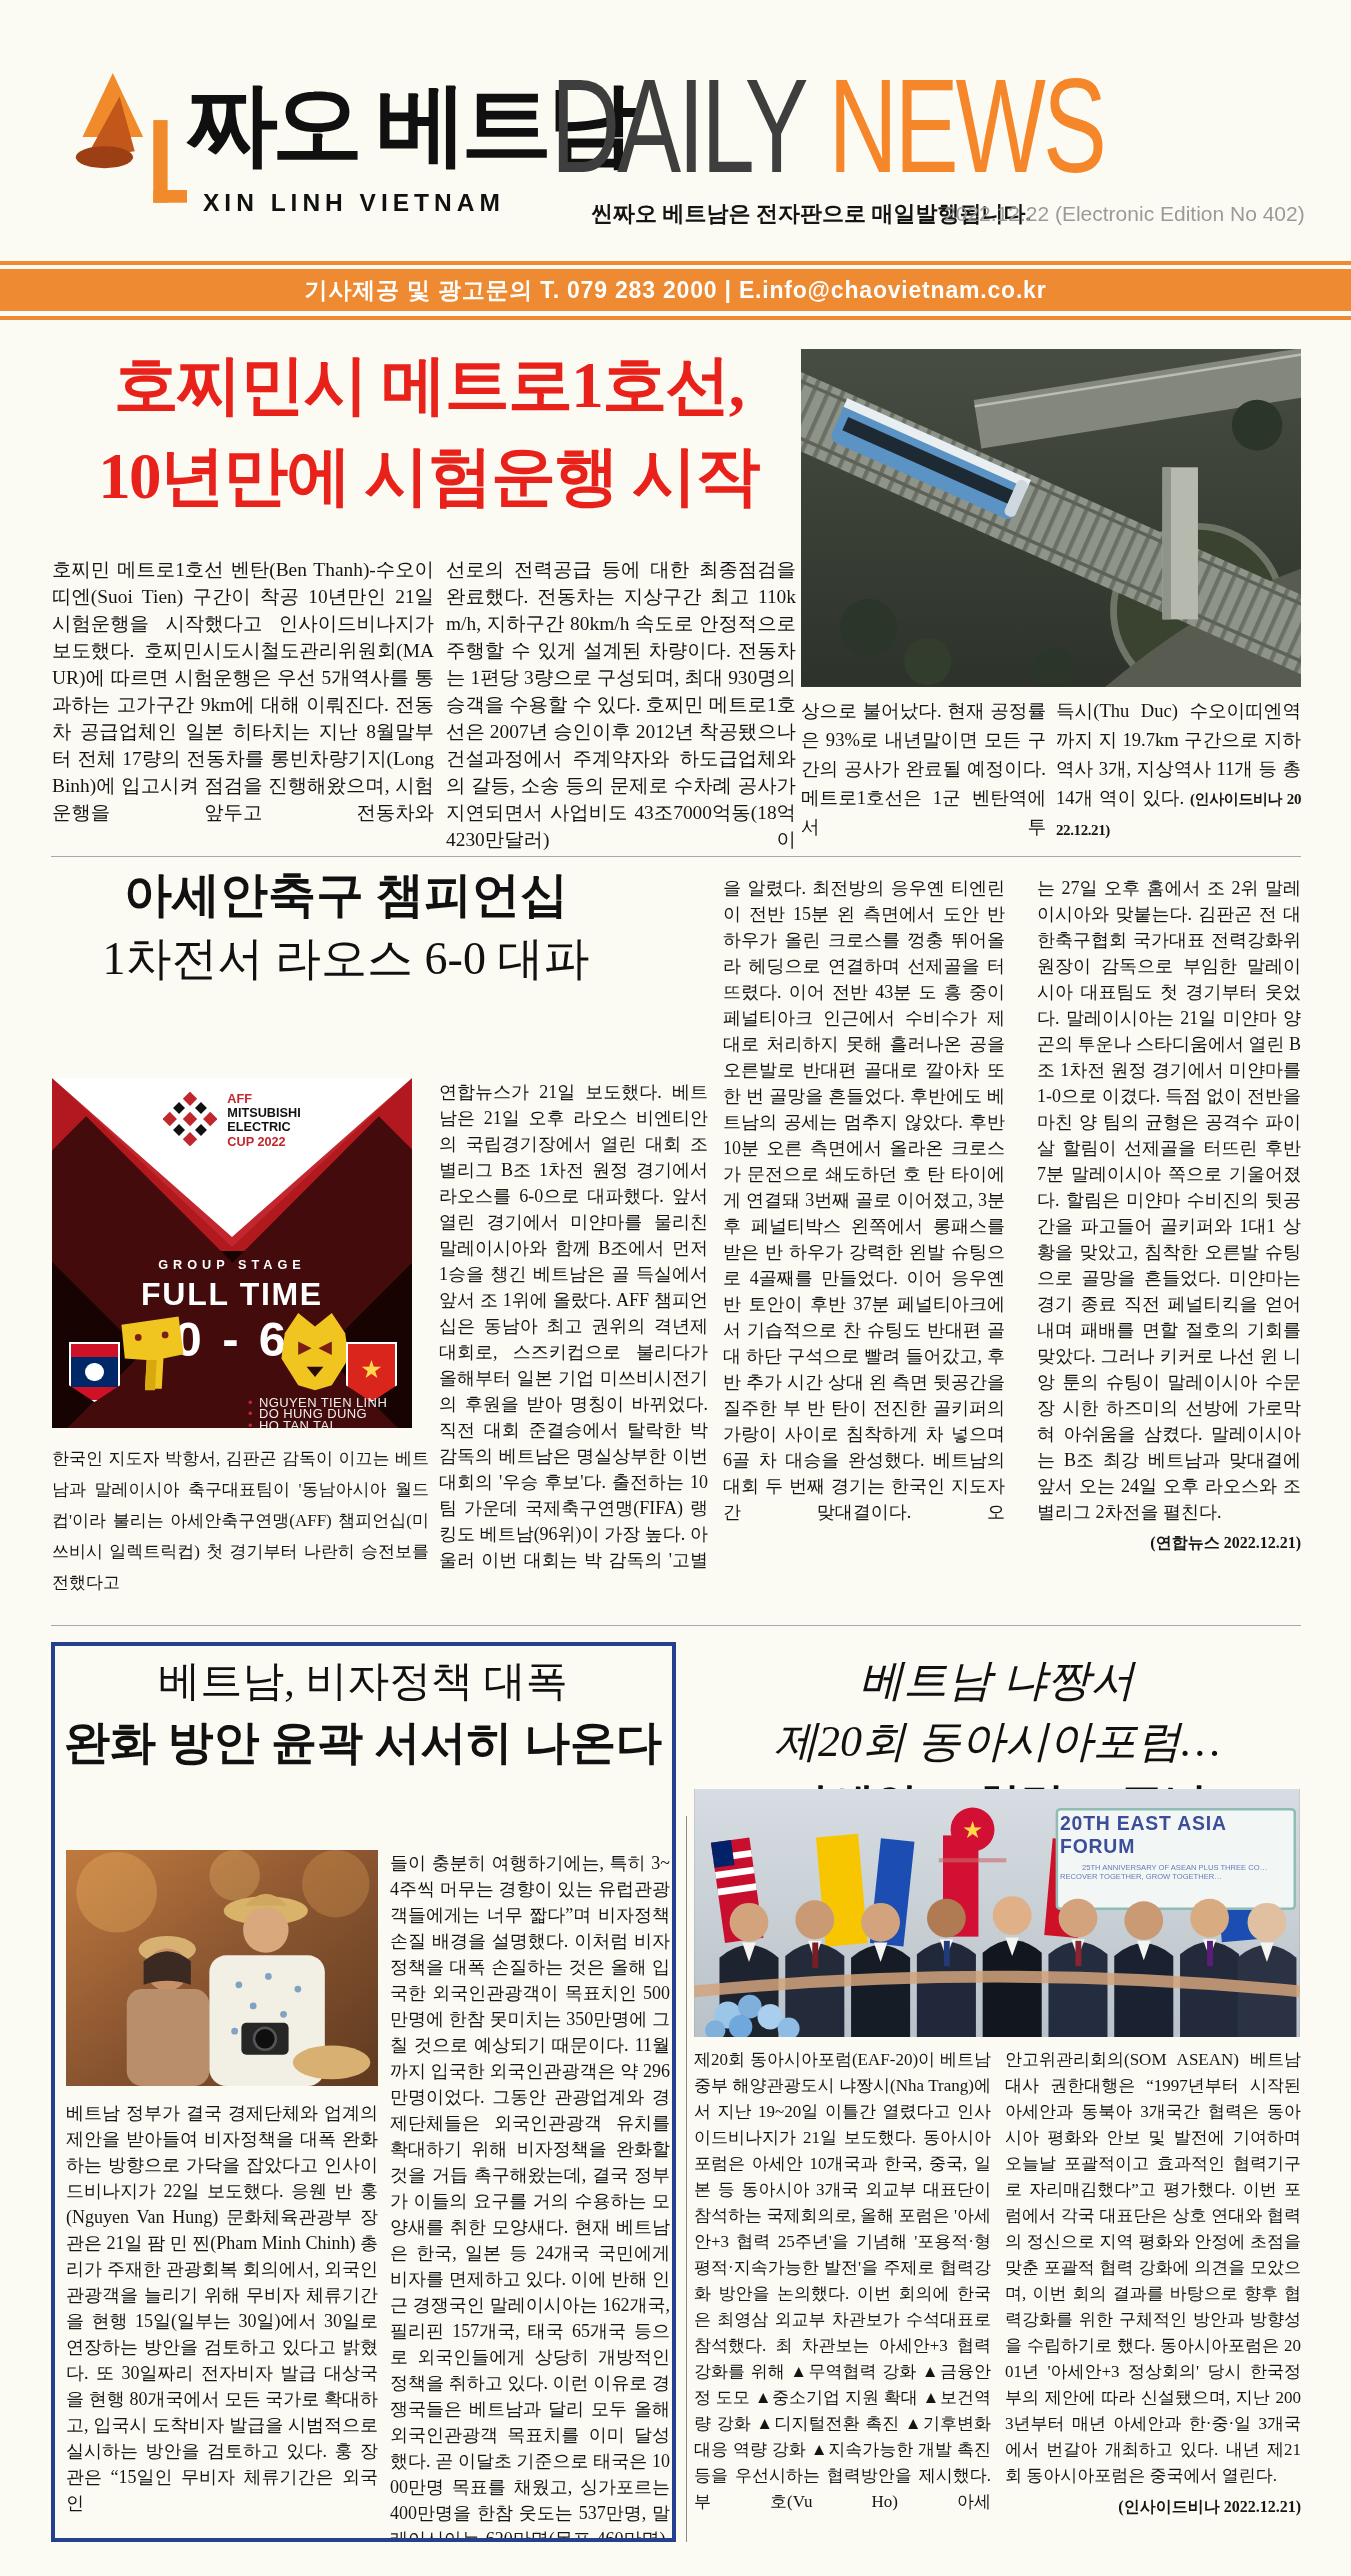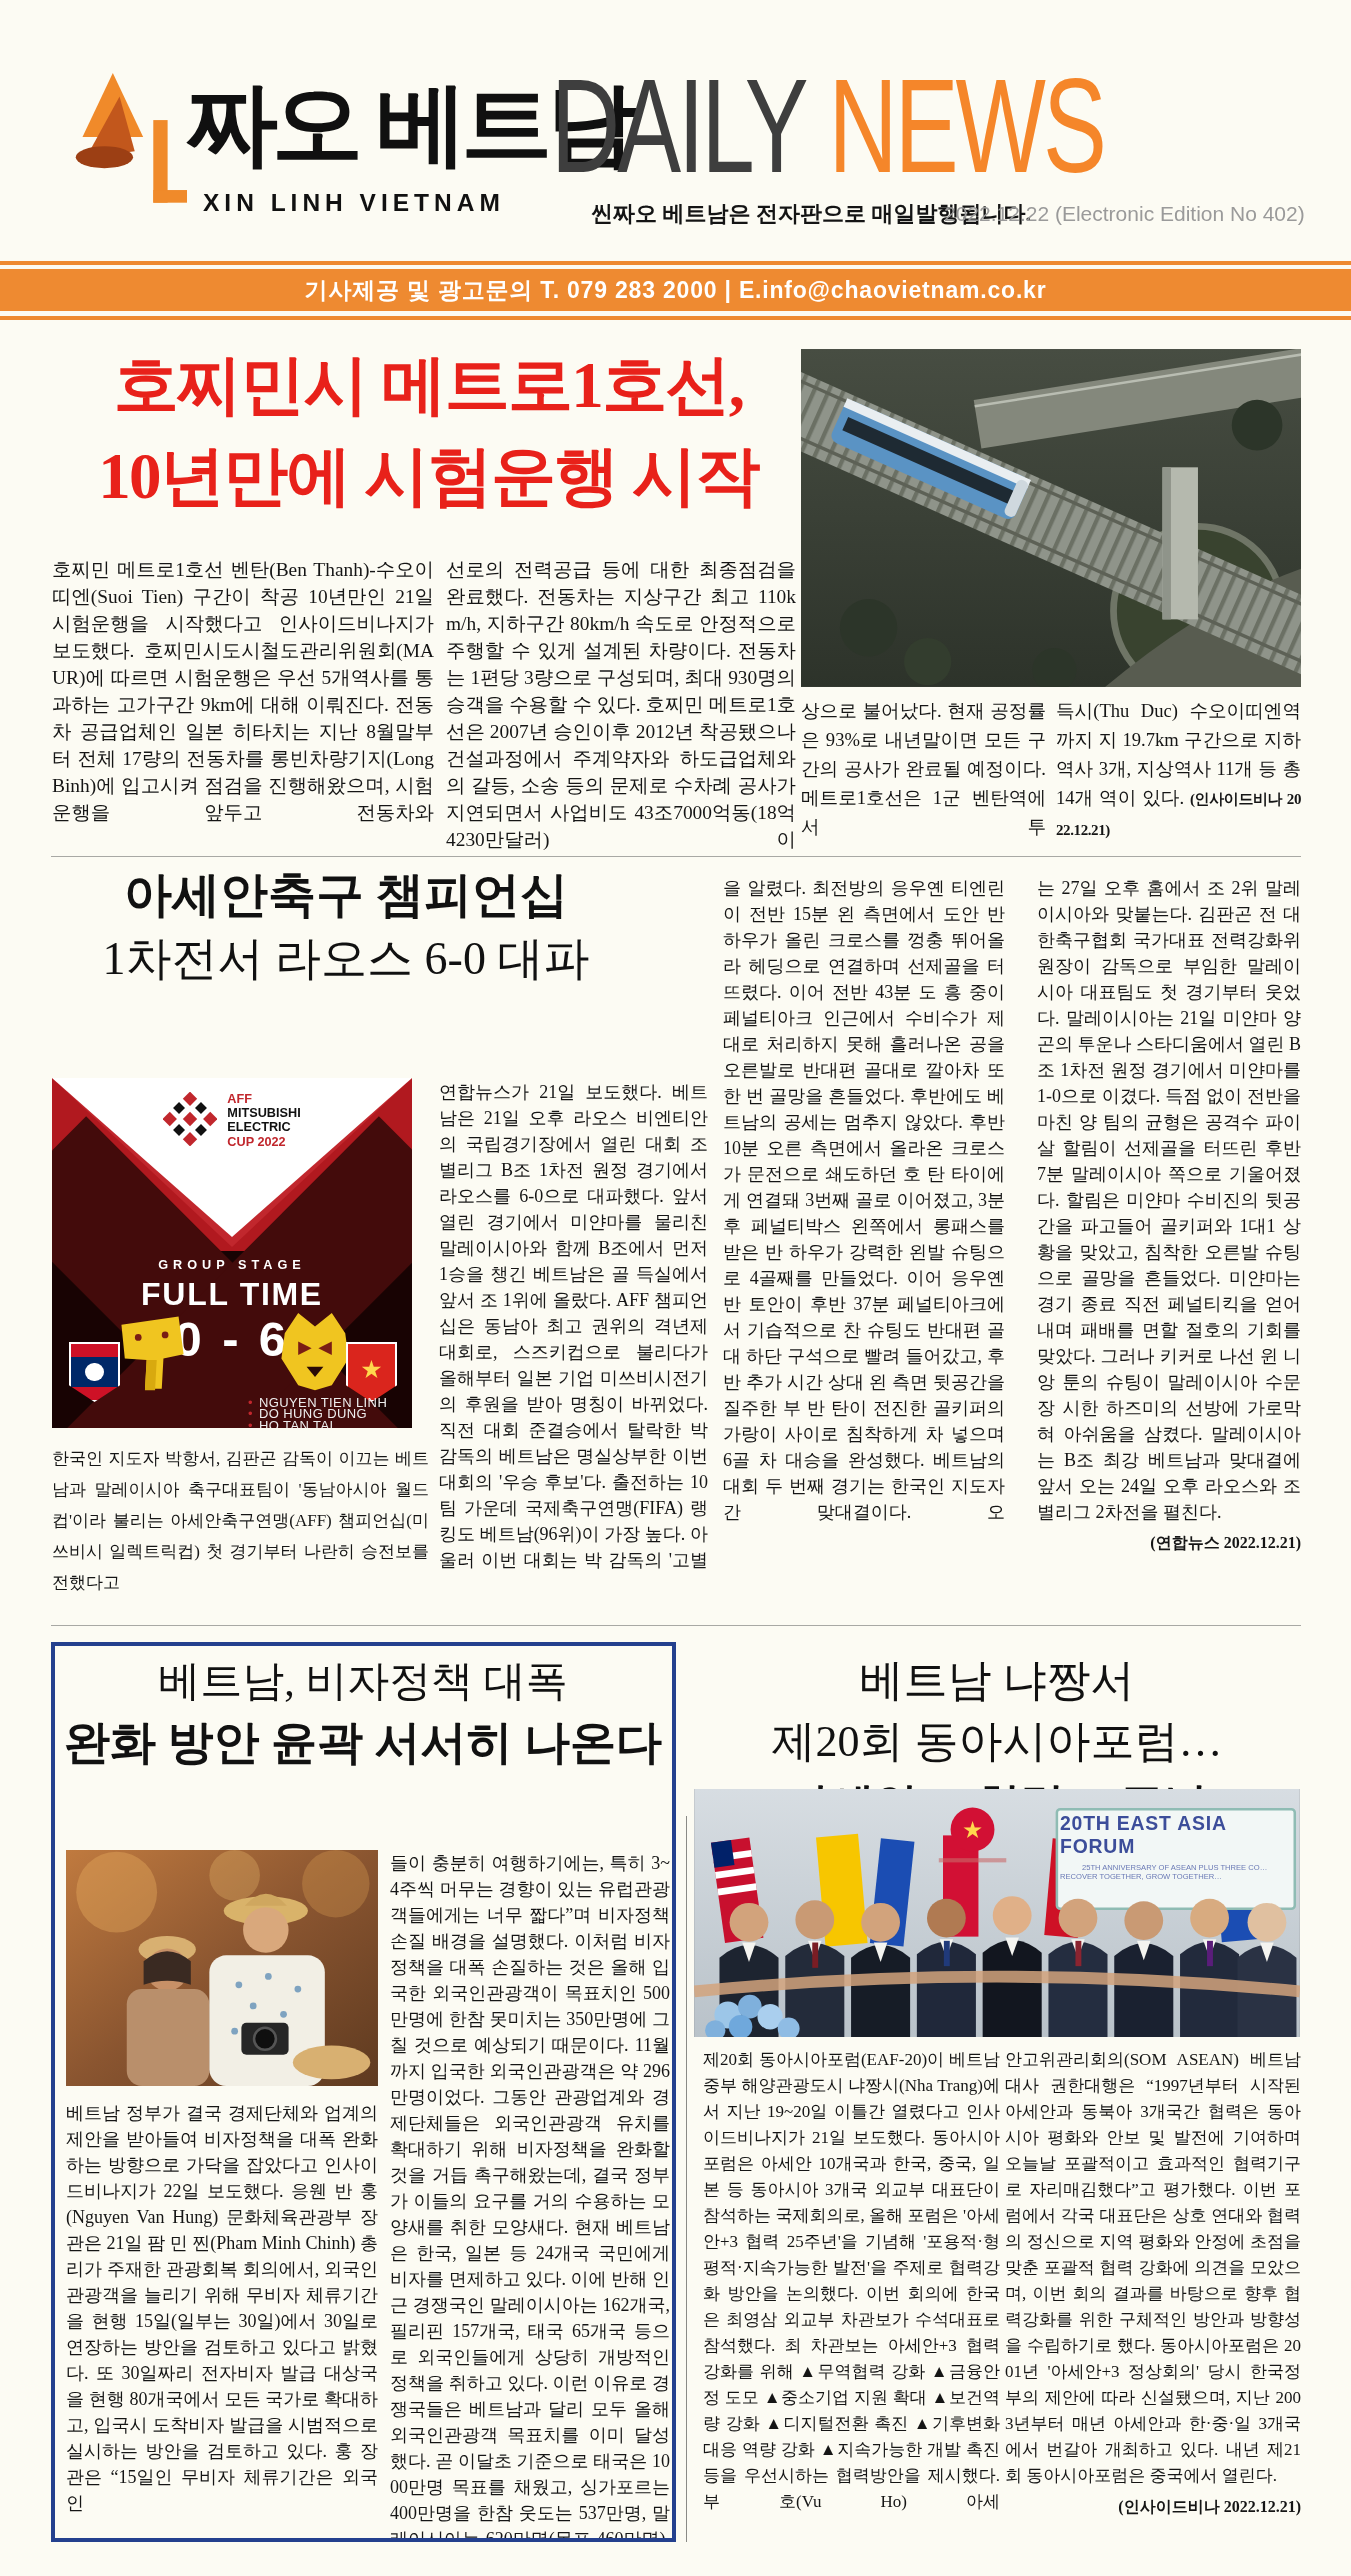--- a/index.html
+++ b/index.html
@@ -66,21 +66,21 @@
   #aff .scorers .num{color:#c1272d;margin-right:6px;}
   #caption2{left:52px;top:1443px;width:377px;font-size:17px;line-height:31px;}
   
   #a3-box{position:absolute;left:51px;top:1642px;width:625px;height:900px;border:4.2px solid #24408e;box-sizing:border-box;}
   #a3-headline{left:63px;top:1652px;width:600px;color:#111;}
   #a3-headline .l1{font-size:42px;line-height:59px;font-weight:500;}
   #a3-headline .l2{font-size:46px;line-height:64px;font-weight:800;}
   #a3-headline .l3{font-size:39px;line-height:61px;font-weight:500;}
   
   #a4-headline{left:693px;top:1650px;width:608px;color:#111;}
-  #a4-headline .l1{font-size:44px;line-height:61px;font-weight:500;}
+  #a4-headline .l1{font-size:44px;line-height:61px;font-weight:500;font-style:italic;}
   #a4-headline .l3{font-size:44px;line-height:66px;font-weight:800;}
   #vrule{position:absolute;left:686px;top:1816px;height:726px;width:0;border-left:0.8px solid #8a8a86;}
   
   #forum-banner{position:absolute;left:1060px;top:1812px;width:228px;font-family:"Liberation Sans",sans-serif;color:#3c4d9a;}
   #forum-banner .b1{font-weight:700;font-size:19.4px;letter-spacing:0.8px;}
   #forum-banner .b2{font-size:7.6px;color:#6a79b5;margin-top:5px;padding-left:22px;}
   #forum-banner .b3{font-size:7.6px;color:#6a79b5;}
 </style>
 </head>
 <body>
@@ -389,21 +389,21 @@
           <circle cx="25" cy="286" r="12" fill="#7fb0dc"></circle>
       </g>
     </svg>
   </div>
   <div id="forum-banner">
     <div class="b1">20TH EAST ASIA FORUM</div>
     <div class="b2">25TH ANNIVERSARY OF ASEAN PLUS THREE CO…</div>
     <div class="b3">RECOVER TOGETHER, GROW TOGETHER…</div>
   </div>
 
-  <div class="col" style="left:694px;top:2047px;width:297px;height:498px;font-size:17px;line-height:26px;margin-left:9px;">
+  <div class="col" style="left:694px;top:2047px;width:297px;height:498px;font-size:17px;line-height:26px;">
     <span>제20회 동아시아포럼(EAF-20)이 베트남 중부 해양관광도시 냐짱시(Nha Trang)에서 지난 19~20일 이틀간 열렸다고 인사이드비나지가 21일 보도했다. 동아시아포럼은 아세안 10개국과 한국, 중국, 일본 등 동아시아 3개국 외교부 대표단이 참석하는 국제회의로, 올해 포럼은 '아세안+3 협력 25주년'을 기념해 '포용적·형평적·지속가능한 발전'을 주제로 협력강화 방안을 논의했다. 이번 회의에 한국은 최영삼 외교부 차관보가 수석대표로 참석했다. 최 차관보는 아세안+3 협력 강화를 위해 ▲무역협력 강화 ▲금융안정 도모 ▲중소기업 지원 확대 ▲보건역량 강화 ▲디지털전환 촉진 ▲기후변화 대응 역량 강화 ▲지속가능한 개발 촉진 등을 우선시하는 협력방안을 제시했다. 부 호(Vu Ho) 아세</span>
   </div>
   <div class="col" style="left:1005px;top:2047px;width:296px;height:498px;font-size:17px;line-height:26px;">
     <span>안고위관리회의(SOM ASEAN) 베트남대사 권한대행은 “1997년부터 시작된 아세안과 동북아 3개국간 협력은 동아시아 평화와 안보 및 발전에 기여하며 오늘날 포괄적이고 효과적인 협력기구로 자리매김했다”고 평가했다. 이번 포럼에서 각국 대표단은 상호 연대와 협력의 정신으로 지역 평화와 안정에 초점을 맞춘 포괄적 협력 강화에 의견을 모았으며, 이번 회의 결과를 바탕으로 향후 협력강화를 위한 구체적인 방안과 방향성을 수립하기로 했다. 동아시아포럼은 2001년 '아세안+3 정상회의' 당시 한국정부의 제안에 따라 신설됐으며, 지난 2003년부터 매년 아세안과 한·중·일 3개국에서 번갈아 개최하고 있다. 내년 제21회 동아시아포럼은 중국에서 열린다.</span>
     <div class="credit-line">(인사이드비나 2022.12.21)</div>
   </div>
 
 </div>
 
 

